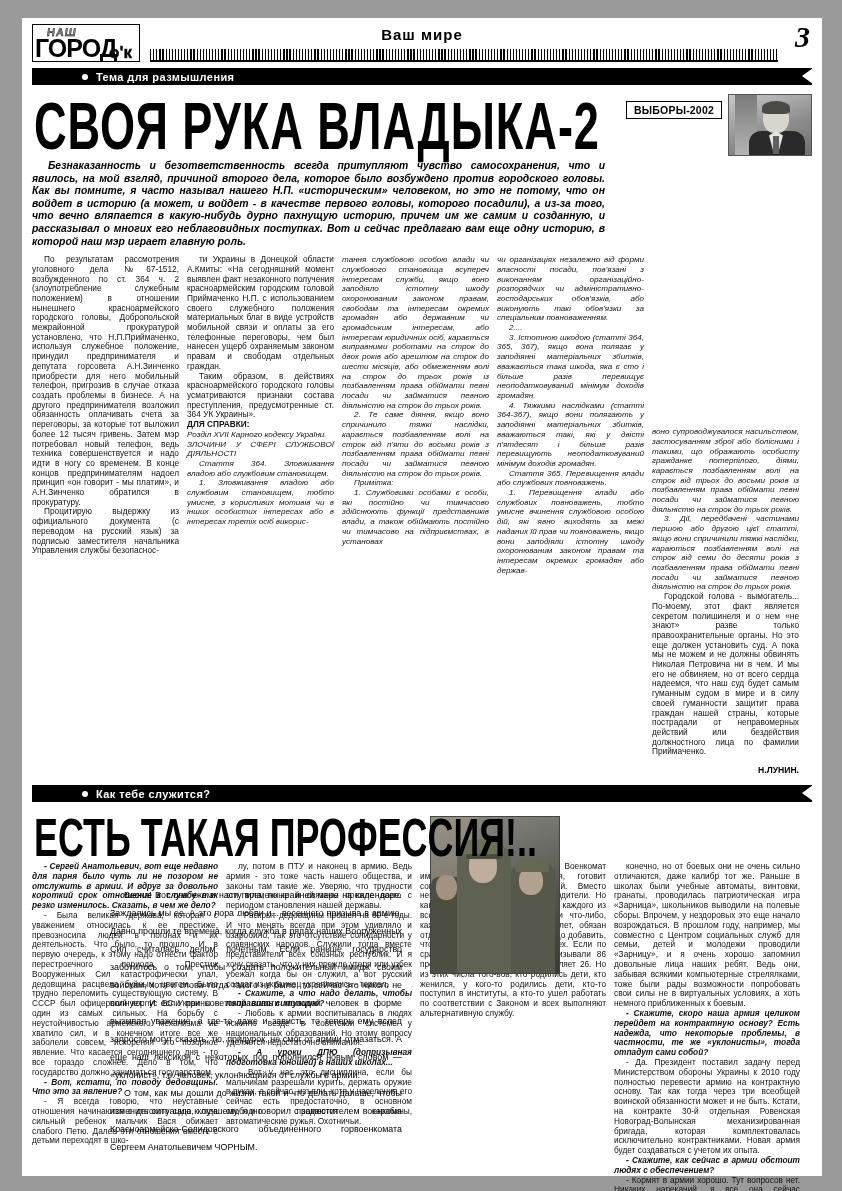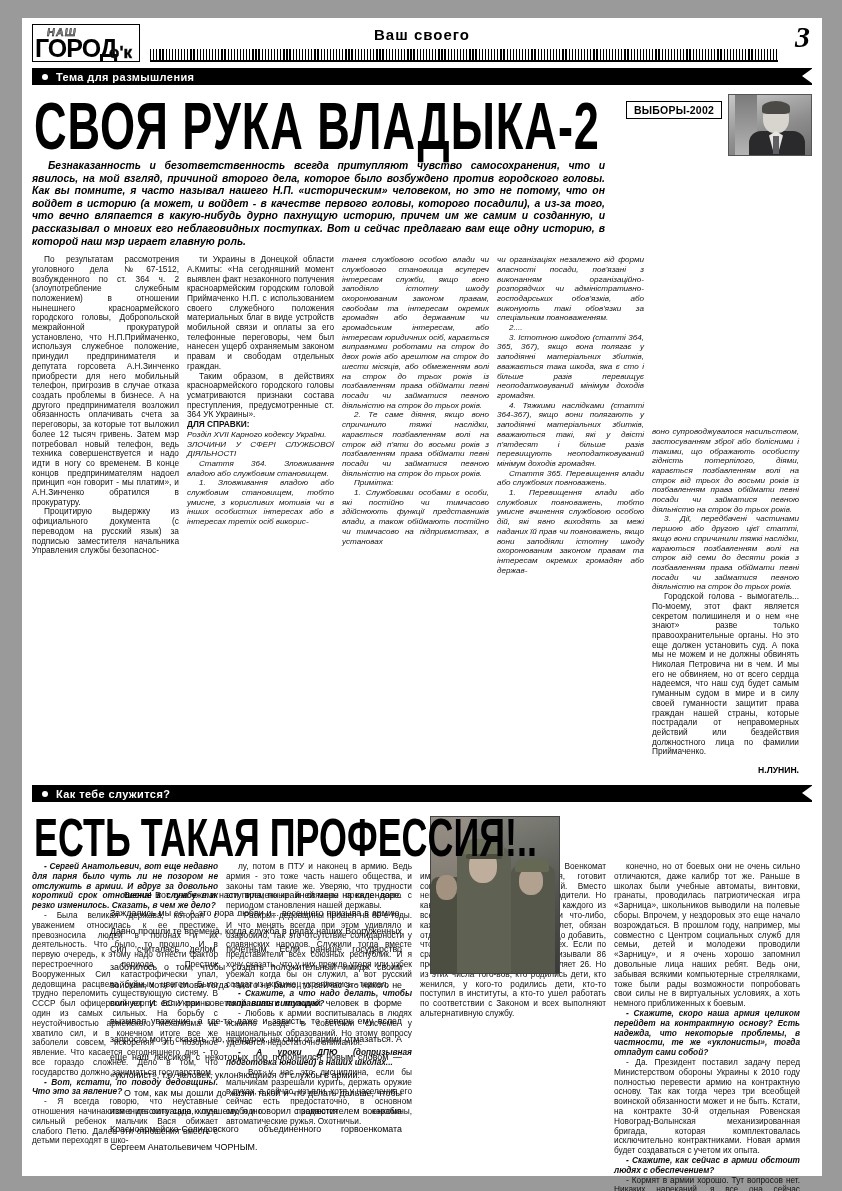--- a/index.html
+++ b/index.html
@@ -78,21 +78,21 @@
     border-bottom: 2.5px solid #000;
   }
 
   
   .banner {
     position: relative;
     margin: 0 10px;
     height: 17px;
     background: #000;
     color: #fff;
-    display:flex; align-items:center;
+    display:flex; align-items:center;padding-left:40px;
   }
   .banner .dot {
     width:6px; height:6px; border-radius:50%;
     background:#fff; margin:0 8px 0 10px;
   }
   .banner .btext {
     font-size: 11px; font-weight: bold; letter-spacing: 0.4px;
   }
   .banner-tail {
     position:absolute; right:-1px; top:0; width:0;height:0;
@@ -271,21 +271,21 @@
 
 <div class="page">
 
   <div class="masthead">
     <div class="logo-box">
       <div class="logo-nash">НАШ</div>
       <div class="logo-gorod">ГОРОД</div>
       <div class="logo-ok">о'к</div>
     </div>
     <div class="issue-line">№11 (16)   17 марта 2006 г.</div>
-    <div class="masthead-title">Ваш своего</div>
+    <div class="masthead-title">Ваш мире</div>
     <div class="page-num">3</div>
     <div class="comb"></div>
   </div>
 
   <div class="banner">
     <span class="dot"></span>
     <span class="btext">Тема для размышления</span>
     <span class="banner-tail"></span>
   </div>
 
@@ -339,21 +339,21 @@
         <p class="uk noind">чи організаціях незалежно від форми власності посади, пов'язані з виконанням організаційно-розпорядчих чи адміністративно-господарських обов'язків, або виконують такі обов'язки за спеціальним повноваженням.</p>
         <p class="uk">2....</p>
         <p class="uk">3. Істотною шкодою (статті 364, 365, 367), якщо вона полягає у заподіянні матеріальних збитків, вважається така шкода, яка є сто і більше разів перевищує неоподатковуваний мінімум доходів громадян.</p>
         <p class="uk">4. Тяжкими наслідками (статті 364-367), якщо вони полягають у заподіянні матеріальних збитків, вважаються такі, які у двісті п'ятдесят і більше разів перевищують неоподатковуваний мінімум доходів громадян.</p>
         <p class="uk">Стаття 365. Перевищення влади або службових повноважень.</p>
         <p class="uk">1. Перевищення влади або службових повноважень, тобто умисне вчинення службовою особою дій, які явно виходять за межі наданих їй прав чи повноважень, якщо вони заподіяли істотну шкоду охоронюваним законом правам та інтересам окремих громадян або держав-</p>
       </div>
 
       <div class="col">
         <div class="spacer-top"></div>
-        <p class="uk noind">воно супроводжувалося насильством, застосуванням зброї або болісними і такими, що ображають особисту гідність потерпілого, діями, карається позбавленням волі на строк від трьох до восьми років із позбавленням права обіймати певні посади чи займатися певною діяльністю на строк до трьох років.</p>
+        <p class="uk noind">воно супроводжувалося насильством, застосуванням зброї або болісними і такими, що ображають особисту гражданке потерпілого, діями, карається позбавленням волі на строк від трьох до восьми років із позбавленням права обіймати певні посади чи займатися певною діяльністю на строк до трьох років.</p>
         <p class="uk">3. Дії, передбачені частинами першою або другою цієї статті, якщо вони спричинили тяжкі наслідки, караються позбавленням волі на строк від семи до десяти років з позбавленням права обіймати певні посади чи займатися певною діяльністю на строк до трьох років.</p>
         <p>Городской голова - вымогатель... По-моему, этот факт является секретом полишинеля и о нем «не знают» разве только правоохранительные органы. Но это еще должен установить суд. А пока мы не можем и не должны обвинять Николая Петровича ни в чем. И мы его не обвиняем, но от всего сердца надеемся, что наш суд будет самым гуманным судом в мире и в силу своей гуманности защитит права граждан нашей страны, которые пострадали от неправомерных действий или бездействия должностного лица по фамилии Приймаченко.</p>
         <div class="sig">Н.ЛУНИН.</div>
       </div>
 
     </div>
   </div>
 
   <div class="banner" style="margin-top:10px;">
     <span class="dot"></span>

